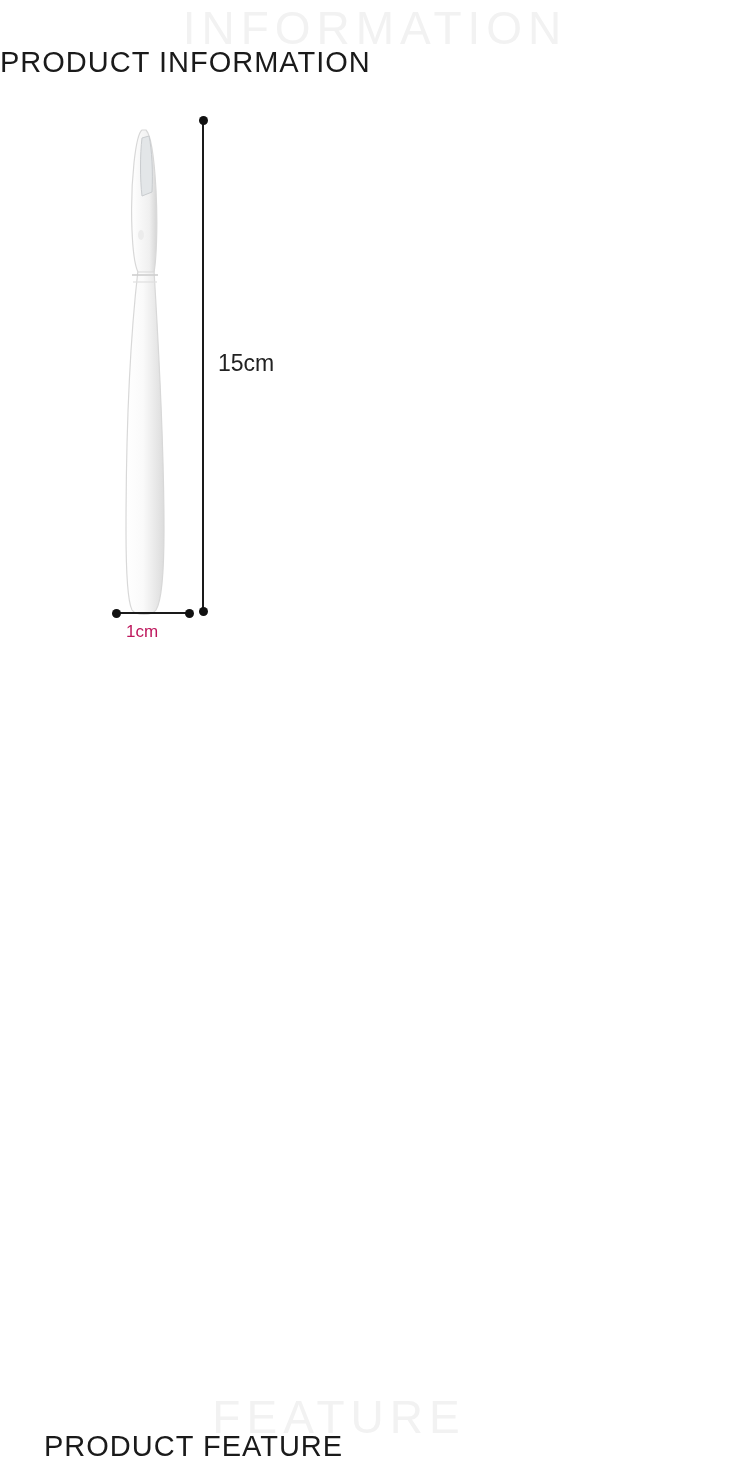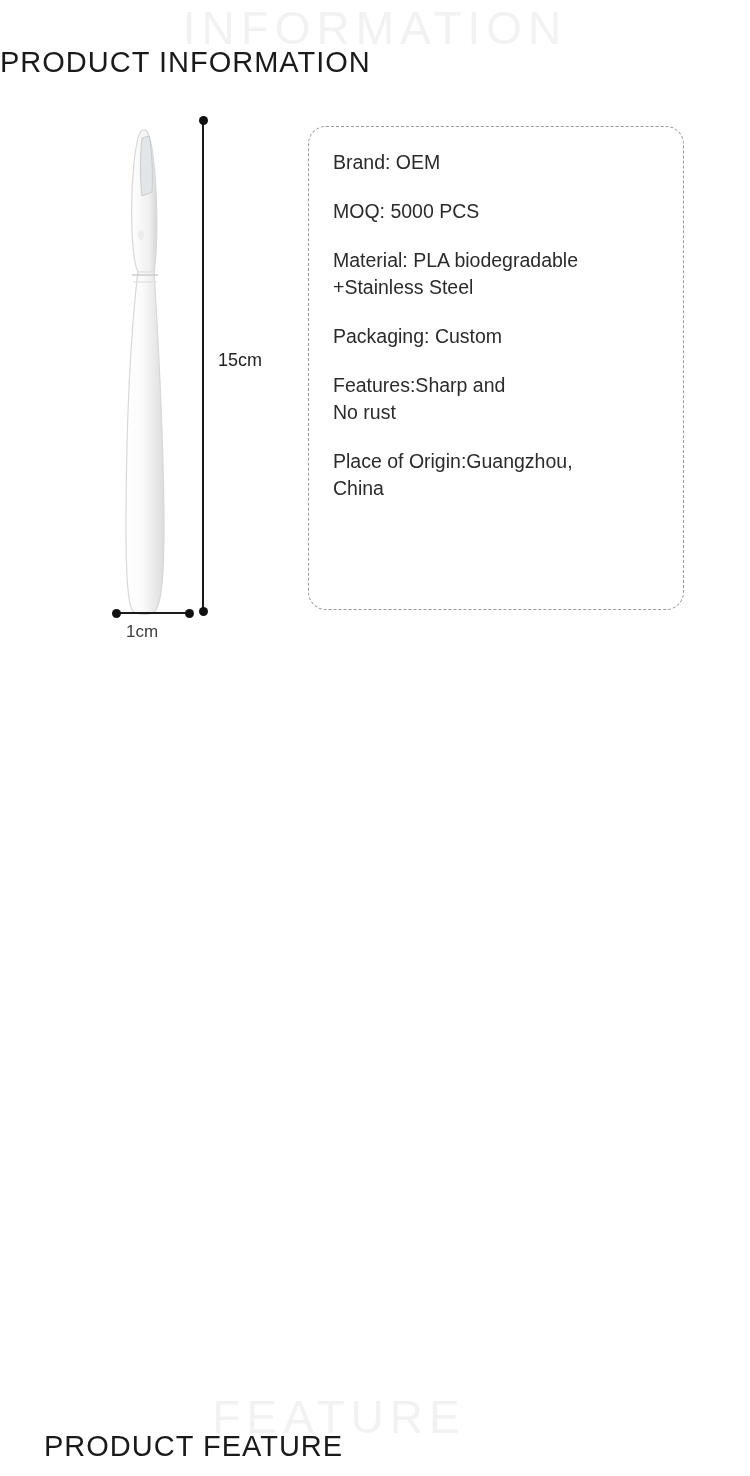--- a/index.html
+++ b/index.html
@@ -72,39 +72,39 @@
     height: 9px;
     border-radius: 50%;
     background: #111;
   }
   #dot-top { left: -3.5px; top: -4px; }
   #dot-bottom { left: -3.5px; bottom: -4px; }
   .dim-vert-label {
     position: absolute;
     left: 218px;
     top: 350px;
-    font-size: 18px;
+    font-size: 23px;
     color: #222;
   }
   .dim-horz {
     position: absolute;
     left: 116px;
     top: 612px;
     width: 74px;
     height: 2px;
     background: #1a1a1a;
   }
   #dot-left { left: -4px; top: -3.5px; }
   #dot-right { right: -4px; top: -3.5px; }
   .dim-horz-label {
     position: absolute;
     left: 126px;
     top: 622px;
     font-size: 17px;
-    color: #404040;
+    color: #be185d;
   }
 
   
   .spec-box {
     position: absolute;
     left: 308px;
     top: 126px;
     width: 376px;
     height: 484px;
     border: 1.5px dashed #9a9a9a;
@@ -173,31 +173,20 @@
     <span class="dot" id="dot-bottom"></span>
   </div>
   <div class="dim-vert-label">15cm</div>
 
   <div class="dim-horz">
     <span class="dot" id="dot-left"></span>
     <span class="dot" id="dot-right"></span>
   </div>
   <div class="dim-horz-label">1cm</div>
 
-  <div class="spec-box">
-    <div class="spec-line">Brand: OEM</div>
-    <div class="spec-line">MOQ: 5000 PCS</div>
-    <div class="spec-line">Material: PLA biodegradable
-+Stainless Steel</div>
-    <div class="spec-line">Packaging: Custom</div>
-    <div class="spec-line">Features:Sharp and
-No rust</div>
-    <div class="spec-line">Place of Origin:Guangzhou,
-China</div>
-  </div>
 </div>
 
 <div class="section-feature">
 
   <div class="ghost-title" id="feat-ghost">FEATURE</div>
   <div class="section-heading" id="feat-heading">PRODUCT FEATURE</div>
 
 </div>
 
 </body></html>

